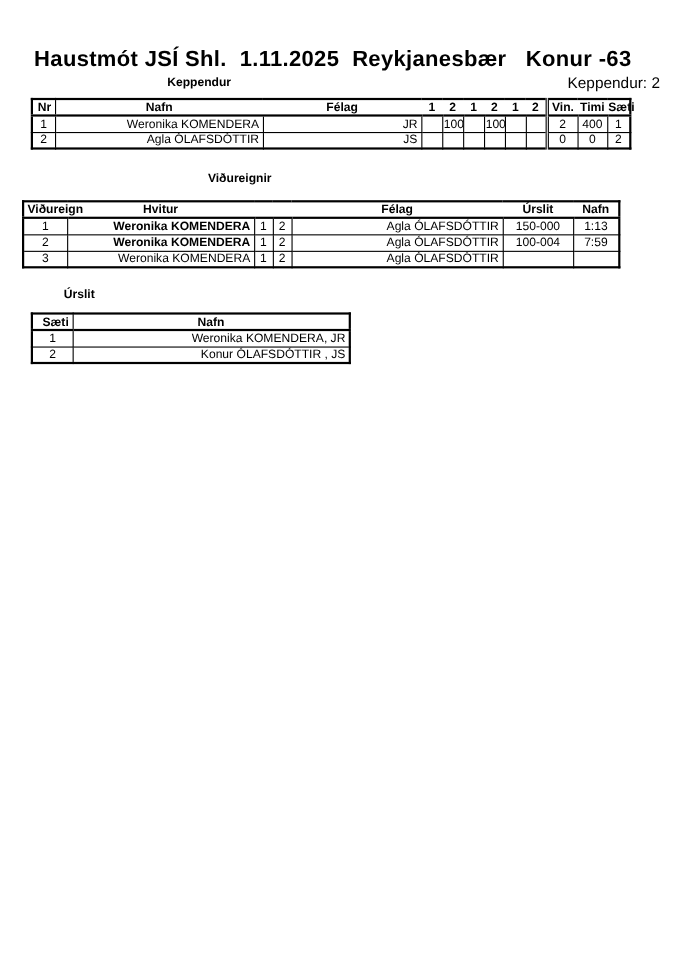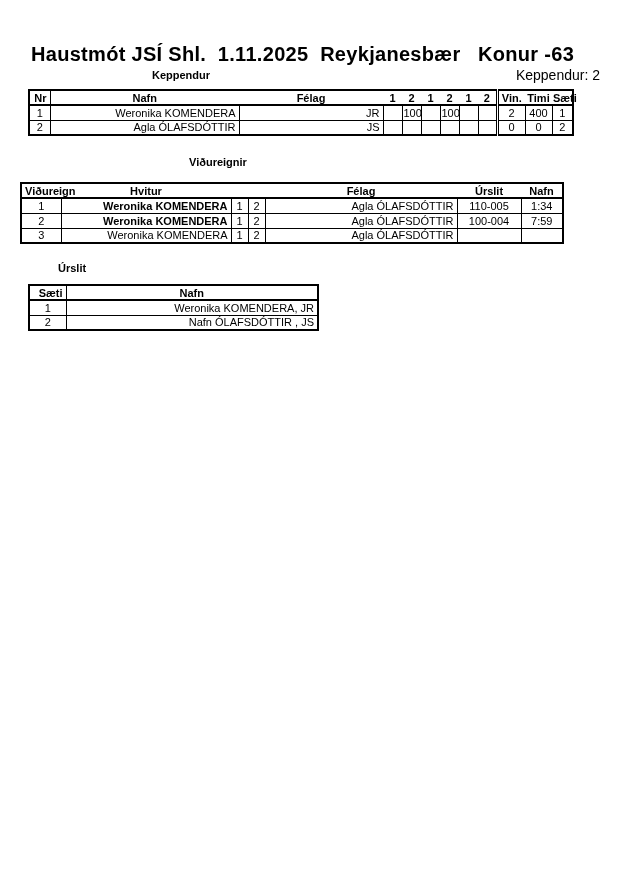--- a/index.html
+++ b/index.html
@@ -135,22 +135,22 @@
       <td class="ctr">Nafn</td>
     </tr>
   </thead>
   <tbody>
     <tr>
       <td class="ctr">1</td>
       <td class="lft b">Weronika KOMENDERA</td>
       <td class="ctr">1</td>
       <td class="ctr">2</td>
       <td class="lft">Agla ÓLAFSDÓTTIR</td>
-      <td class="ctr">110-005</td>
-      <td class="ctr">1:34</td>
+      <td class="ctr">150-000</td>
+      <td class="ctr">1:13</td>
     </tr>
     <tr>
       <td class="ctr">2</td>
       <td class="lft b">Weronika KOMENDERA</td>
       <td class="ctr">1</td>
       <td class="ctr">2</td>
       <td class="lft">Agla ÓLAFSDÓTTIR</td>
       <td class="ctr">100-004</td>
       <td class="ctr">7:59</td>
     </tr>
@@ -179,16 +179,16 @@
       <td class="ctr">Nafn</td>
     </tr>
   </thead>
   <tbody>
     <tr>
       <td class="ctr">1</td>
       <td class="lft">Weronika KOMENDERA, JR</td>
     </tr>
     <tr>
       <td class="ctr">2</td>
-      <td class="lft">Nafn ÓLAFSDÓTTIR , JS</td>
+      <td class="lft">Konur ÓLAFSDÓTTIR , JS</td>
     </tr>
   </tbody>
 </table>
 
 </body></html>

